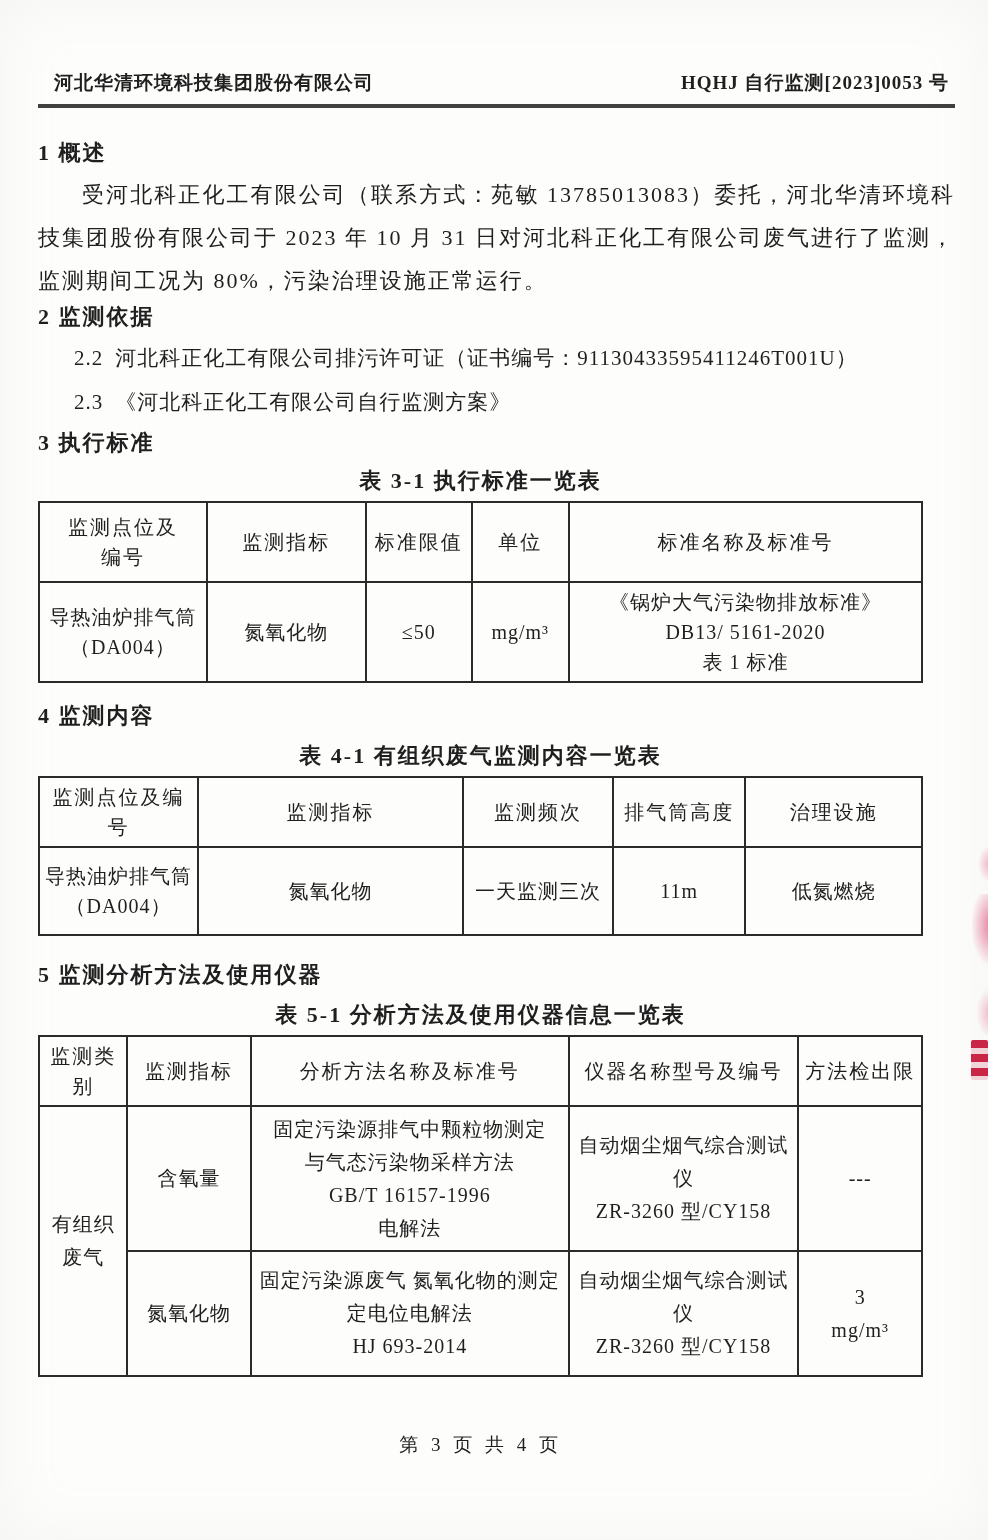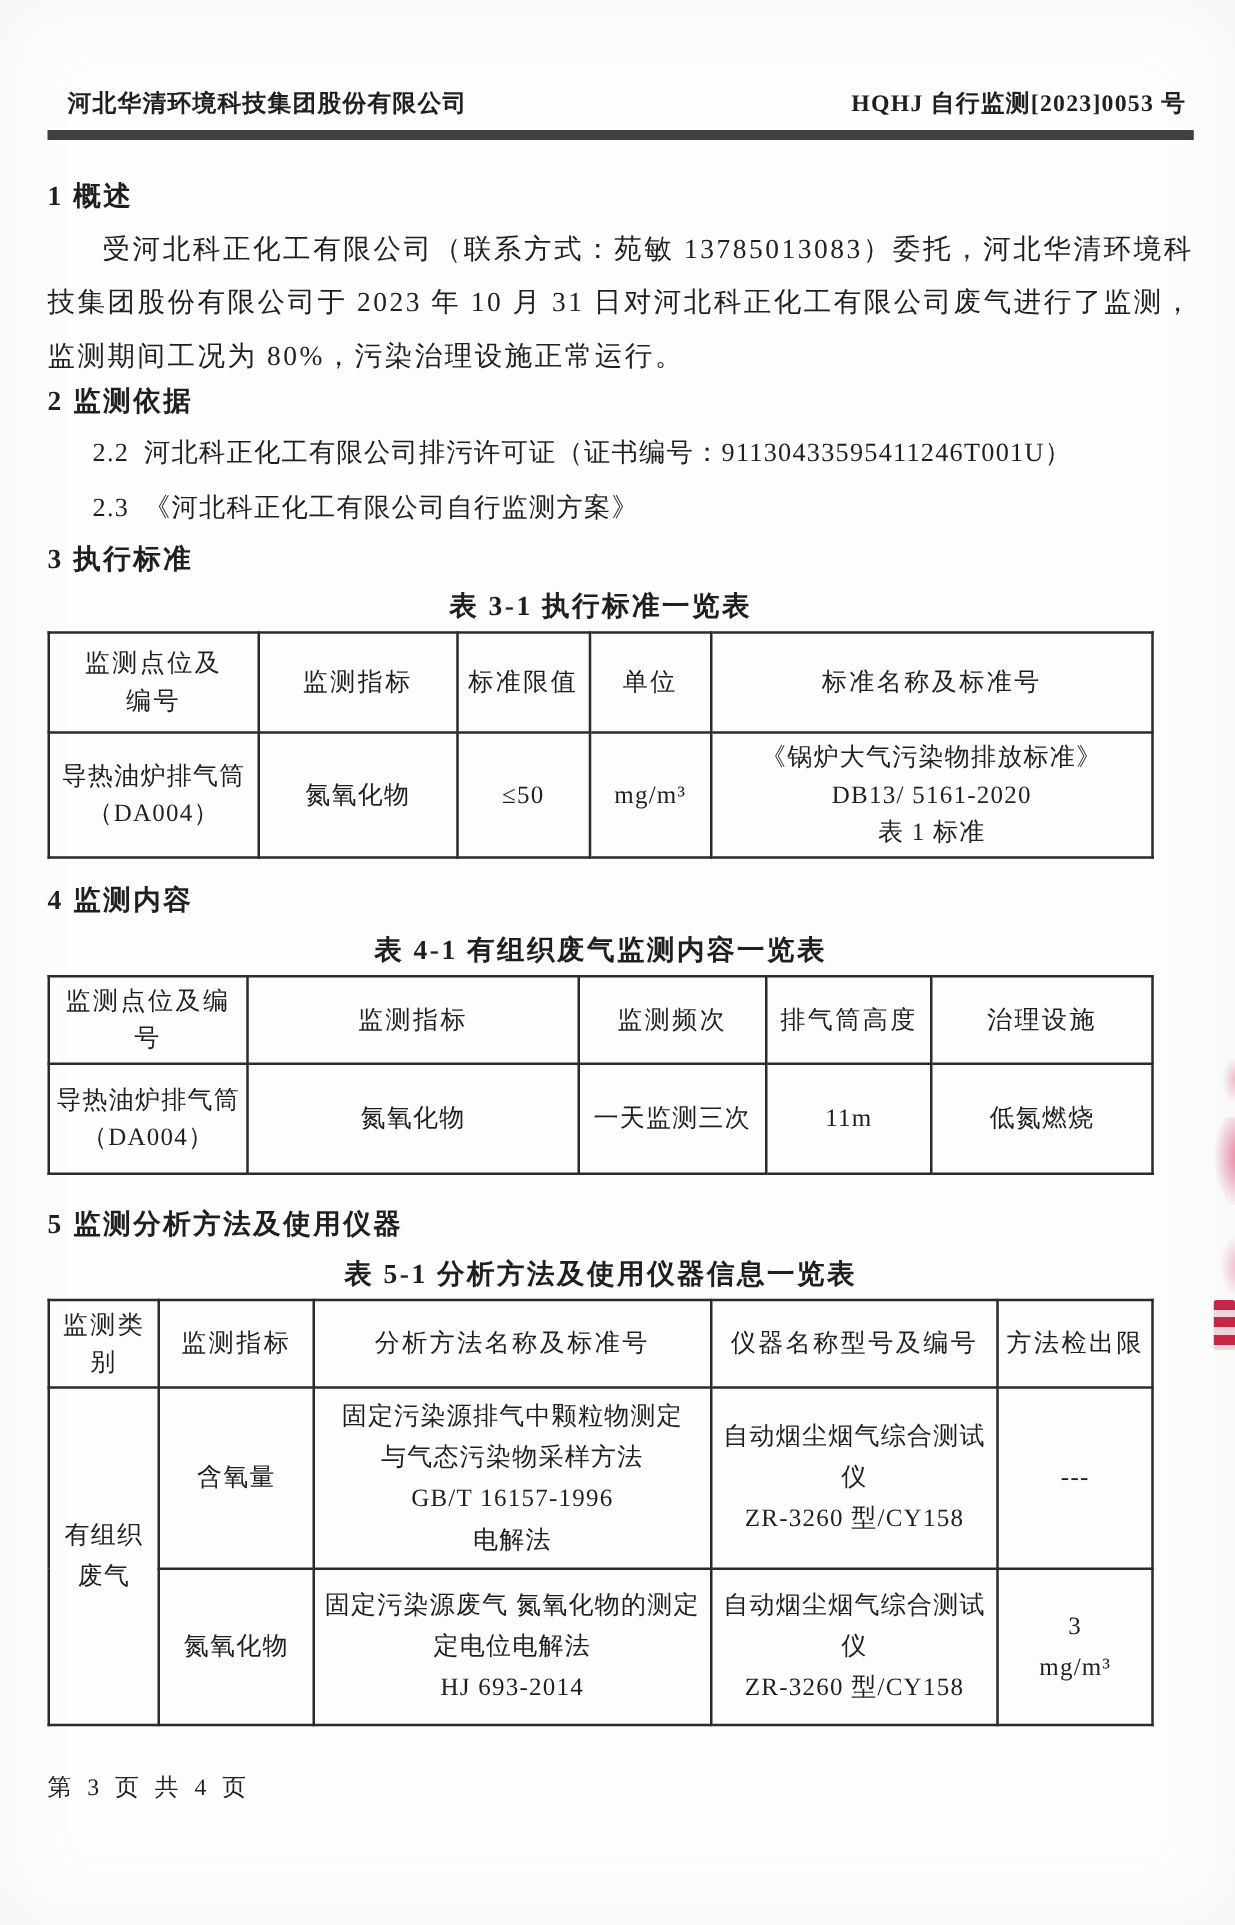--- a/index.html
+++ b/index.html
@@ -12,21 +12,21 @@
     color:#1f1f1f;
     font-family:"Liberation Serif","DejaVu Serif",serif;
     overflow:hidden;
     padding:70px 33px 0 38px;
     box-shadow:inset 0 0 60px rgba(180,180,180,.12);
   }
   
   .hdr {
     display:flex; justify-content:space-between; align-items:flex-end;
     padding:0 6px 8px 16px;
-    border-bottom:8px solid #404040;
+    border-bottom:4px solid #404040;
     font-size:19px; font-weight:700; letter-spacing:1px;
   }
   .hdr .doc-no { font-weight:600; }
   
   .sec-h {
     font-size:22px; font-weight:700; letter-spacing:2px;
     line-height:30px;
   }
   .h1 { margin-top:30px; }
   .h2 { margin-top:0; }
@@ -71,22 +71,22 @@
   .t31 thead tr { height:80px; }
   .t31 tbody tr { height:92px; }
   .t41 thead tr { height:62px; }
   .t41 tbody tr { height:88px; }
   .t51 thead tr { height:70px; }
   .t51 .r1 { height:145px; }
   .t51 .r2 { height:125px; }
   .t51 td { line-height:33px; }
   
   .ftr {
-    margin-top:36px;
-    width:885px; 
+    margin-top:55px;
+    width:885px; text-align:center;
     font-size:19px; letter-spacing:4px;
   }
   
   .seal-frag { position:absolute; pointer-events:none; filter:blur(.6px); }
   .sf1 { right:-3px; top:846px; width:13px; height:36px;
          background:radial-gradient(ellipse at 90% 50%, rgba(235,140,165,.65), rgba(235,140,165,0) 72%); }
   .sf2 { right:-4px; top:894px; width:20px; height:70px;
          background:radial-gradient(ellipse at 95% 45%, rgba(226,95,135,.8), rgba(226,95,135,0) 75%); }
   .sf3 { right:-3px; top:988px; width:15px; height:50px;
          background:radial-gradient(ellipse at 95% 50%, rgba(232,130,160,.55), rgba(232,130,160,0) 70%); }

